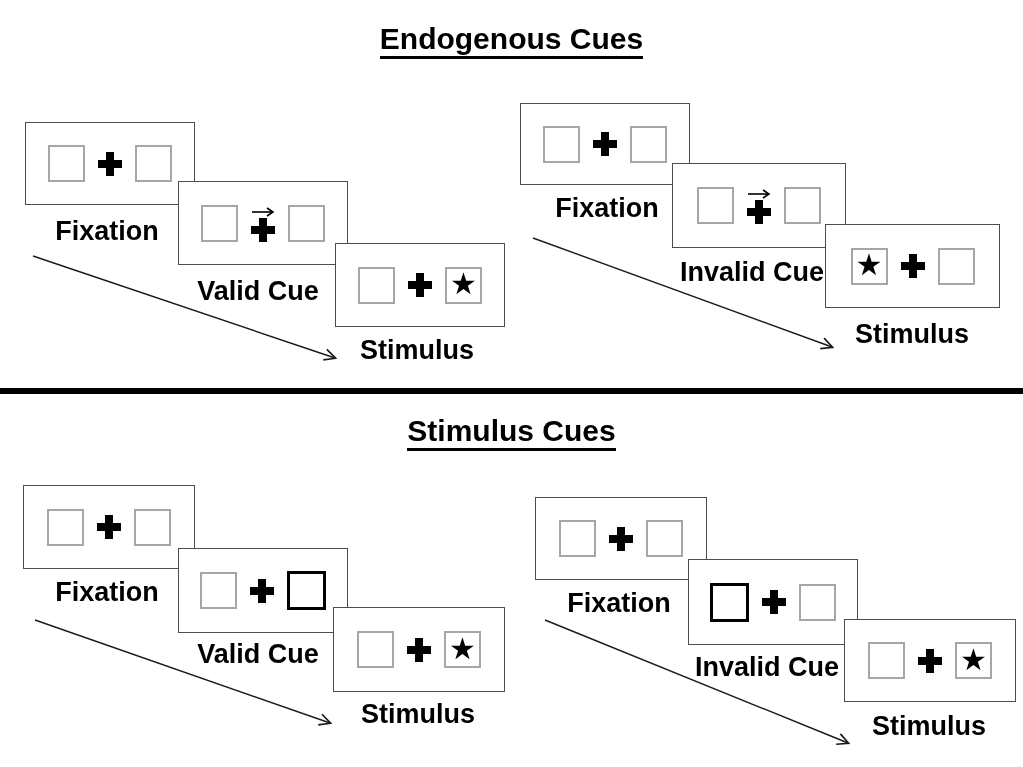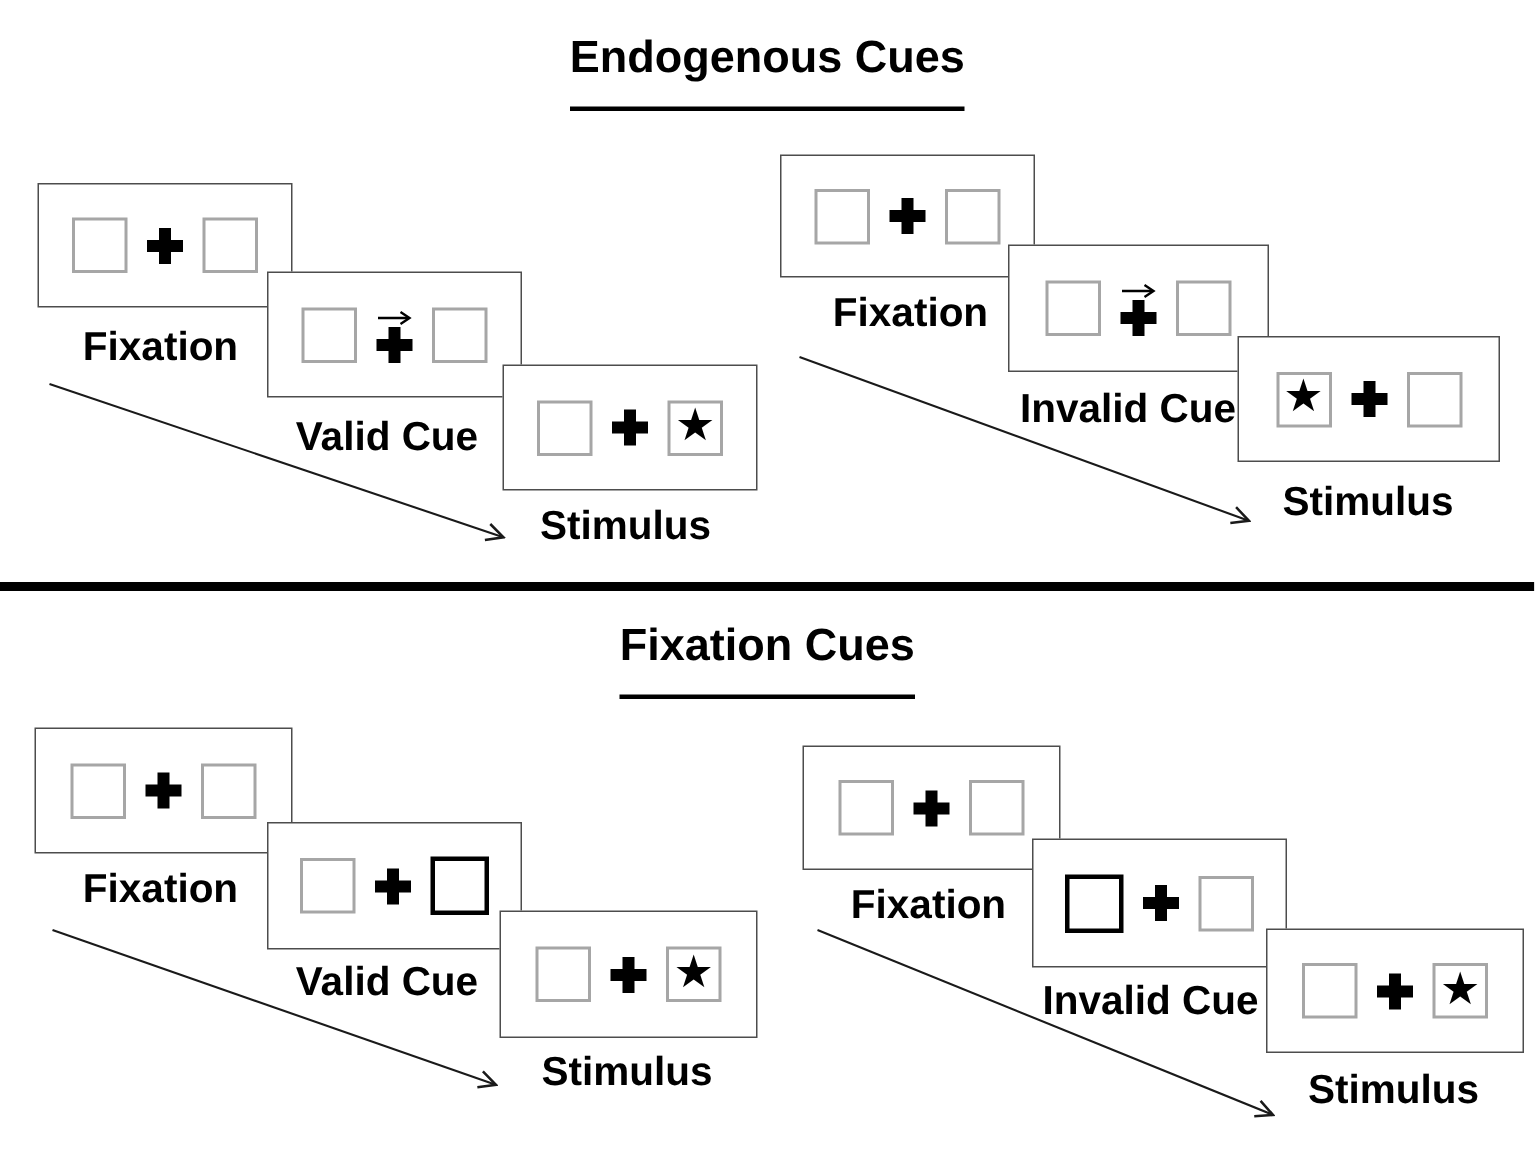--- a/index.html
+++ b/index.html
@@ -4,21 +4,21 @@
 <style>
   html,body{margin:0;padding:0;background:#fff;}
   #stage{
     position:relative;width:1023px;height:767px;background:#ffffff;overflow:hidden;
     font-family:"Liberation Sans",sans-serif;color:#000;
   }
   
   .title{position:absolute;left:0;width:1023px;text-align:center;font-size:30px;font-weight:bold;}
   .t-endo{top:22px;}
   .t-exo{top:414px;}
-  .title-text{border-bottom:3px solid #000;padding-bottom:16px;}
+  .title-text{border-bottom:3px solid #000;padding-bottom:1px;}
   
   .divider{position:absolute;left:0;top:388px;width:1023px;height:6px;background:#000;}
   
   .panel{
     position:absolute;background:#fff;border:1px solid #4d4d4d;
     display:flex;align-items:center;justify-content:center;gap:13px;box-sizing:border-box;
   }
   .sq{
     box-sizing:border-box;width:37px;height:37px;border:2px solid #a6a6a6;background:#fff;
     display:flex;align-items:center;justify-content:center;flex:0 0 auto;
@@ -65,21 +65,21 @@
 </style>
 </head>
 <body>
 
 <div id="stage">
 
   <div class="title t-endo">
     <span class="title-text">Endogenous Cues</span>
   </div>
   <div class="title t-exo">
-    <span class="title-text">Fixation Cues</span>
+    <span class="title-text">Stimulus Cues</span>
   </div>
 
   <div class="divider"></div>
 
   <svg class="tl-arrow a-endo-left" width="320" height="118" viewBox="0 0 320 118">
     <defs>
       <marker id="ah" markerWidth="10" markerHeight="10" refX="8.5" refY="5" orient="auto">
         <path d="M1,1 L9,5 L1,9" fill="none" stroke="#1a1a1a" stroke-width="1.2"></path>
       </marker>
     </defs>

